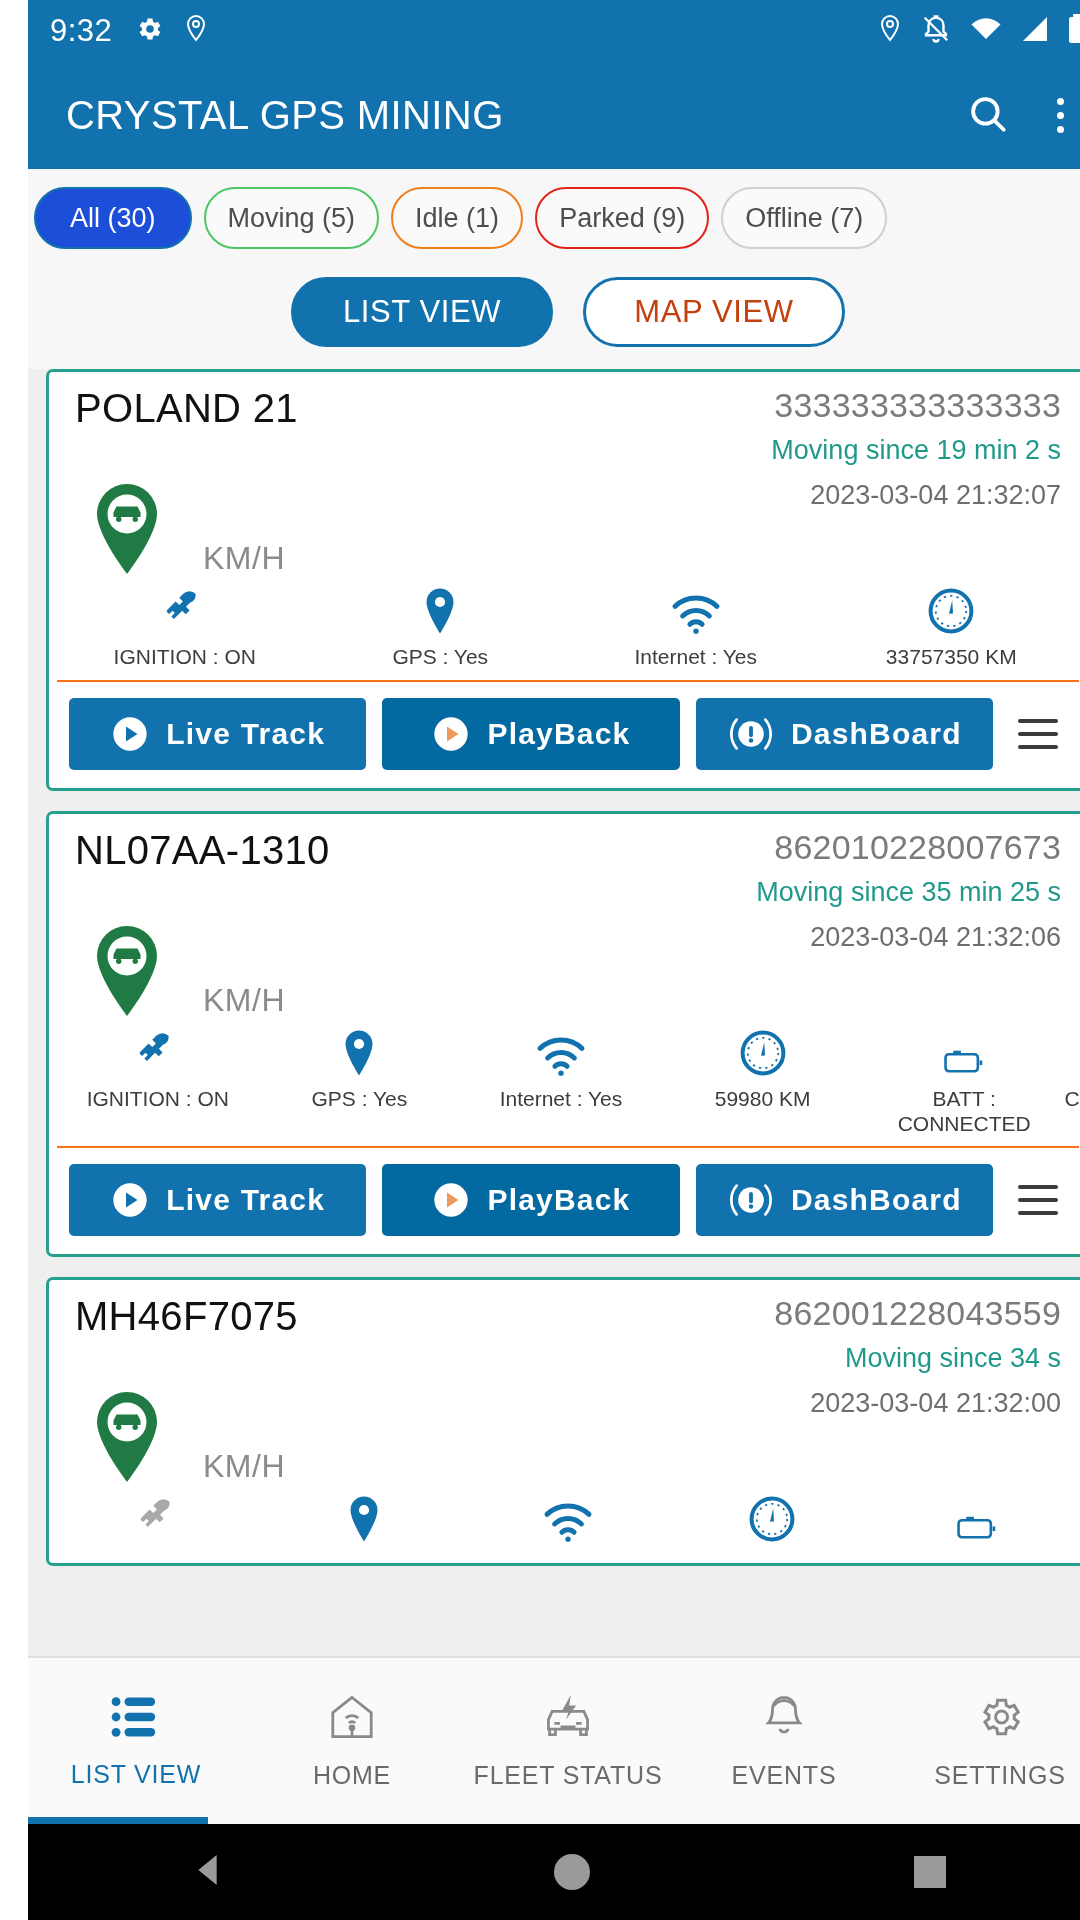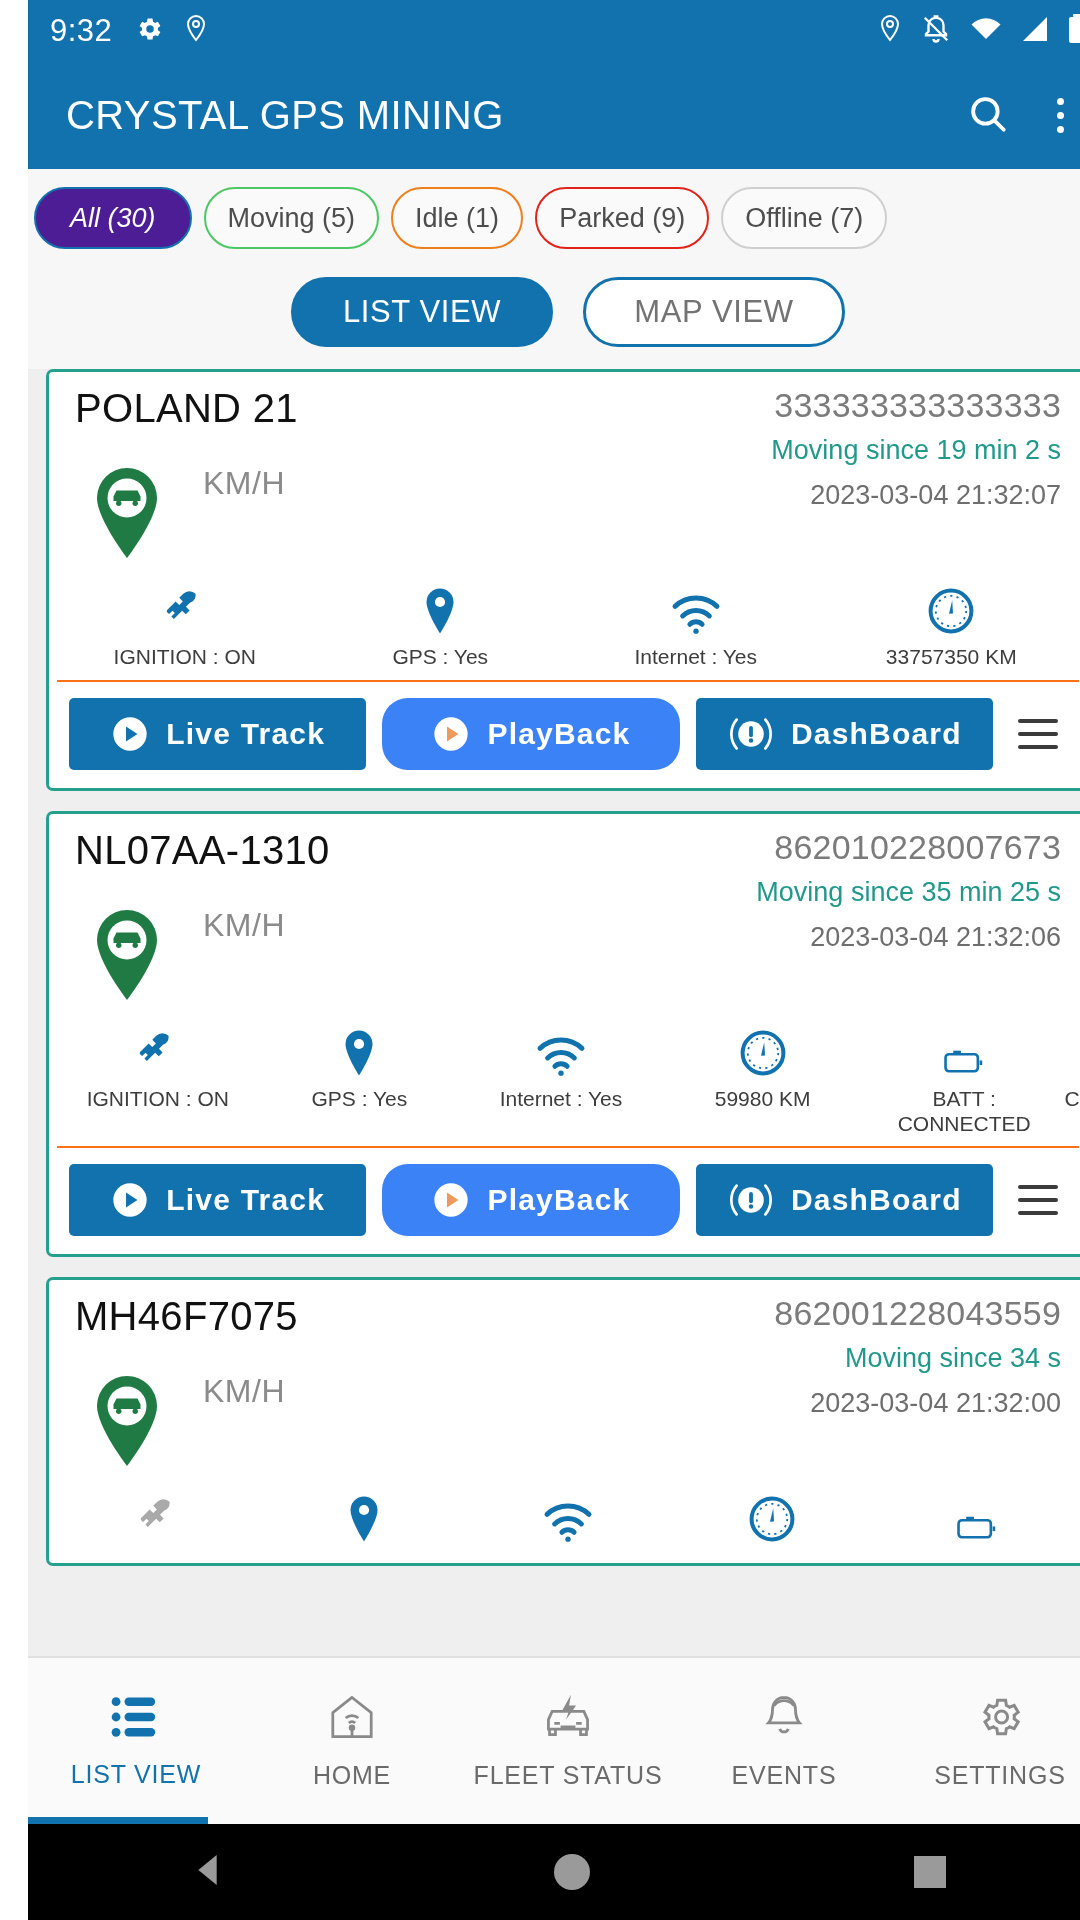--- a/index.html
+++ b/index.html
@@ -36,73 +36,73 @@
   
   .chiprow {
     display: flex; align-items: center; gap: 12px;
     padding: 18px 6px 0 6px; flex: none; background: #f7f7f7;
   }
   .chip {
     height: 62px; border-radius: 34px; display: flex; align-items: center; justify-content: center;
     font-size: 27px; color: #4d4d4d; background: #fafafa; border: 2px solid #cfcfcf;
     padding: 0 22px; white-space: nowrap; flex: 0 0 auto;
   }
-  .chip.all     { background: #4c1d95; color: #fff; border-color: #1272ae; padding: 0 34px; font-style: italic; }
+  .chip.all     { background: #1d4ed8; color: #fff; border-color: #1272ae; padding: 0 34px; }
   .chip.moving  { border-color: #4cc764; }
   .chip.idle    { border-color: #ef7f1a; }
   .chip.parked  { border-color: #e2231a; }
   .chip.offline { border-color: #cfcfcf; }
 
   
   .viewrow { display: flex; justify-content: center; gap: 30px; padding: 28px 0 22px 0; flex: none; background: #f7f7f7; }
   .vbtn {
     height: 70px; min-width: 262px; border-radius: 36px;
     display: flex; align-items: center; justify-content: center;
     font-size: 31px; letter-spacing: .6px;
   }
   .vbtn.active { background: #1272ae; color: #fff; border: 2px solid #1272ae; }
-  .vbtn.inactive { background: #fff; color: #737373; border: 3px solid #1272ae; text-align: center; }
+  .vbtn.inactive { background: #fff; color: #c2410c; border: 3px solid #1272ae; text-align: center; }
 
   
   .cardscroll { flex: 1; overflow: hidden; background: #efefef; position: relative; }
   .card {
     background: #fff; border: 3px solid #25a08c; border-radius: 7px;
     margin: 0 18px 20px 18px; overflow: hidden;
   }
   .card:first-child { margin-top: 0; }
   .card-top { padding: 14px 26px 0 26px; position: relative; }
   .row1 { display: flex; align-items: flex-start; justify-content: space-between; }
   .vname { font-size: 40px; color: #111; letter-spacing: .3px; }
   .rightcol { text-align: right; }
   .imei { font-size: 34px; color: #7b7b7b; letter-spacing: .2px; }
   .movingsince { font-size: 27px; color: #20998a; margin-top: 10px; }
   .timestamp { font-size: 27px; color: #6e6e6e; margin-top: 14px; }
 
-  .row2 { display: flex; align-items: flex-start; margin-top: -46px; height: 112px; }
+  .row2 { display: flex; align-items: flex-end; margin-top: -46px; height: 112px; }
   .pin-wrap { width: 104px; display: flex; justify-content: center; }
   .kmh { font-size: 32px; color: #8b8b8b; margin-left: 24px; letter-spacing: .5px; }
 
   
   .statstrip {
     display: flex; align-items: flex-start; padding: 6px 0 10px 0;
     border-bottom: 2px solid #f97316; margin: 0 8px;
   }
   .stat { flex: 1; display: flex; flex-direction: column; align-items: center; gap: 10px; min-width: 0; }
   .stat-lbl { font-size: 21px; color: #3d3d3d; text-align: center; line-height: 1.18; }
   .stat-ico { height: 52px; display: flex; align-items: flex-end; }
 
   
   .actions { display: flex; align-items: center; padding: 16px 20px 18px 20px; gap: 16px; }
   .abtn {
     flex: 1 1 0; height: 72px; border-radius: 5px; display: flex; align-items: center;
     justify-content: center; gap: 16px; color: #fff; font-size: 30px; font-weight: bold;
     letter-spacing: 1.2px; min-width: 0;
   }
   .abtn.live { background: #1272ae; }
-  .abtn.play { background: #3b82f6; border-radius: 26px; }
+  .abtn.play { background: #0369a1; }
   .abtn.dash { background: #1272ae; }
   .hamb { width: 58px; display: flex; flex-direction: column; gap: 9px; align-items: center; flex: none; }
   .hamb i { width: 40px; height: 4px; background: #3b3b3b; display: block; border-radius: 2px; }
 
   
   .bottomnav {
     height: 168px; background: #fafafa; border-top: 2px solid #e0e0e0;
     display: flex; align-items: center; flex: none; position: relative;
   }
   .navitem { flex: 1; display: flex; flex-direction: column; align-items: center; gap: 16px; }

